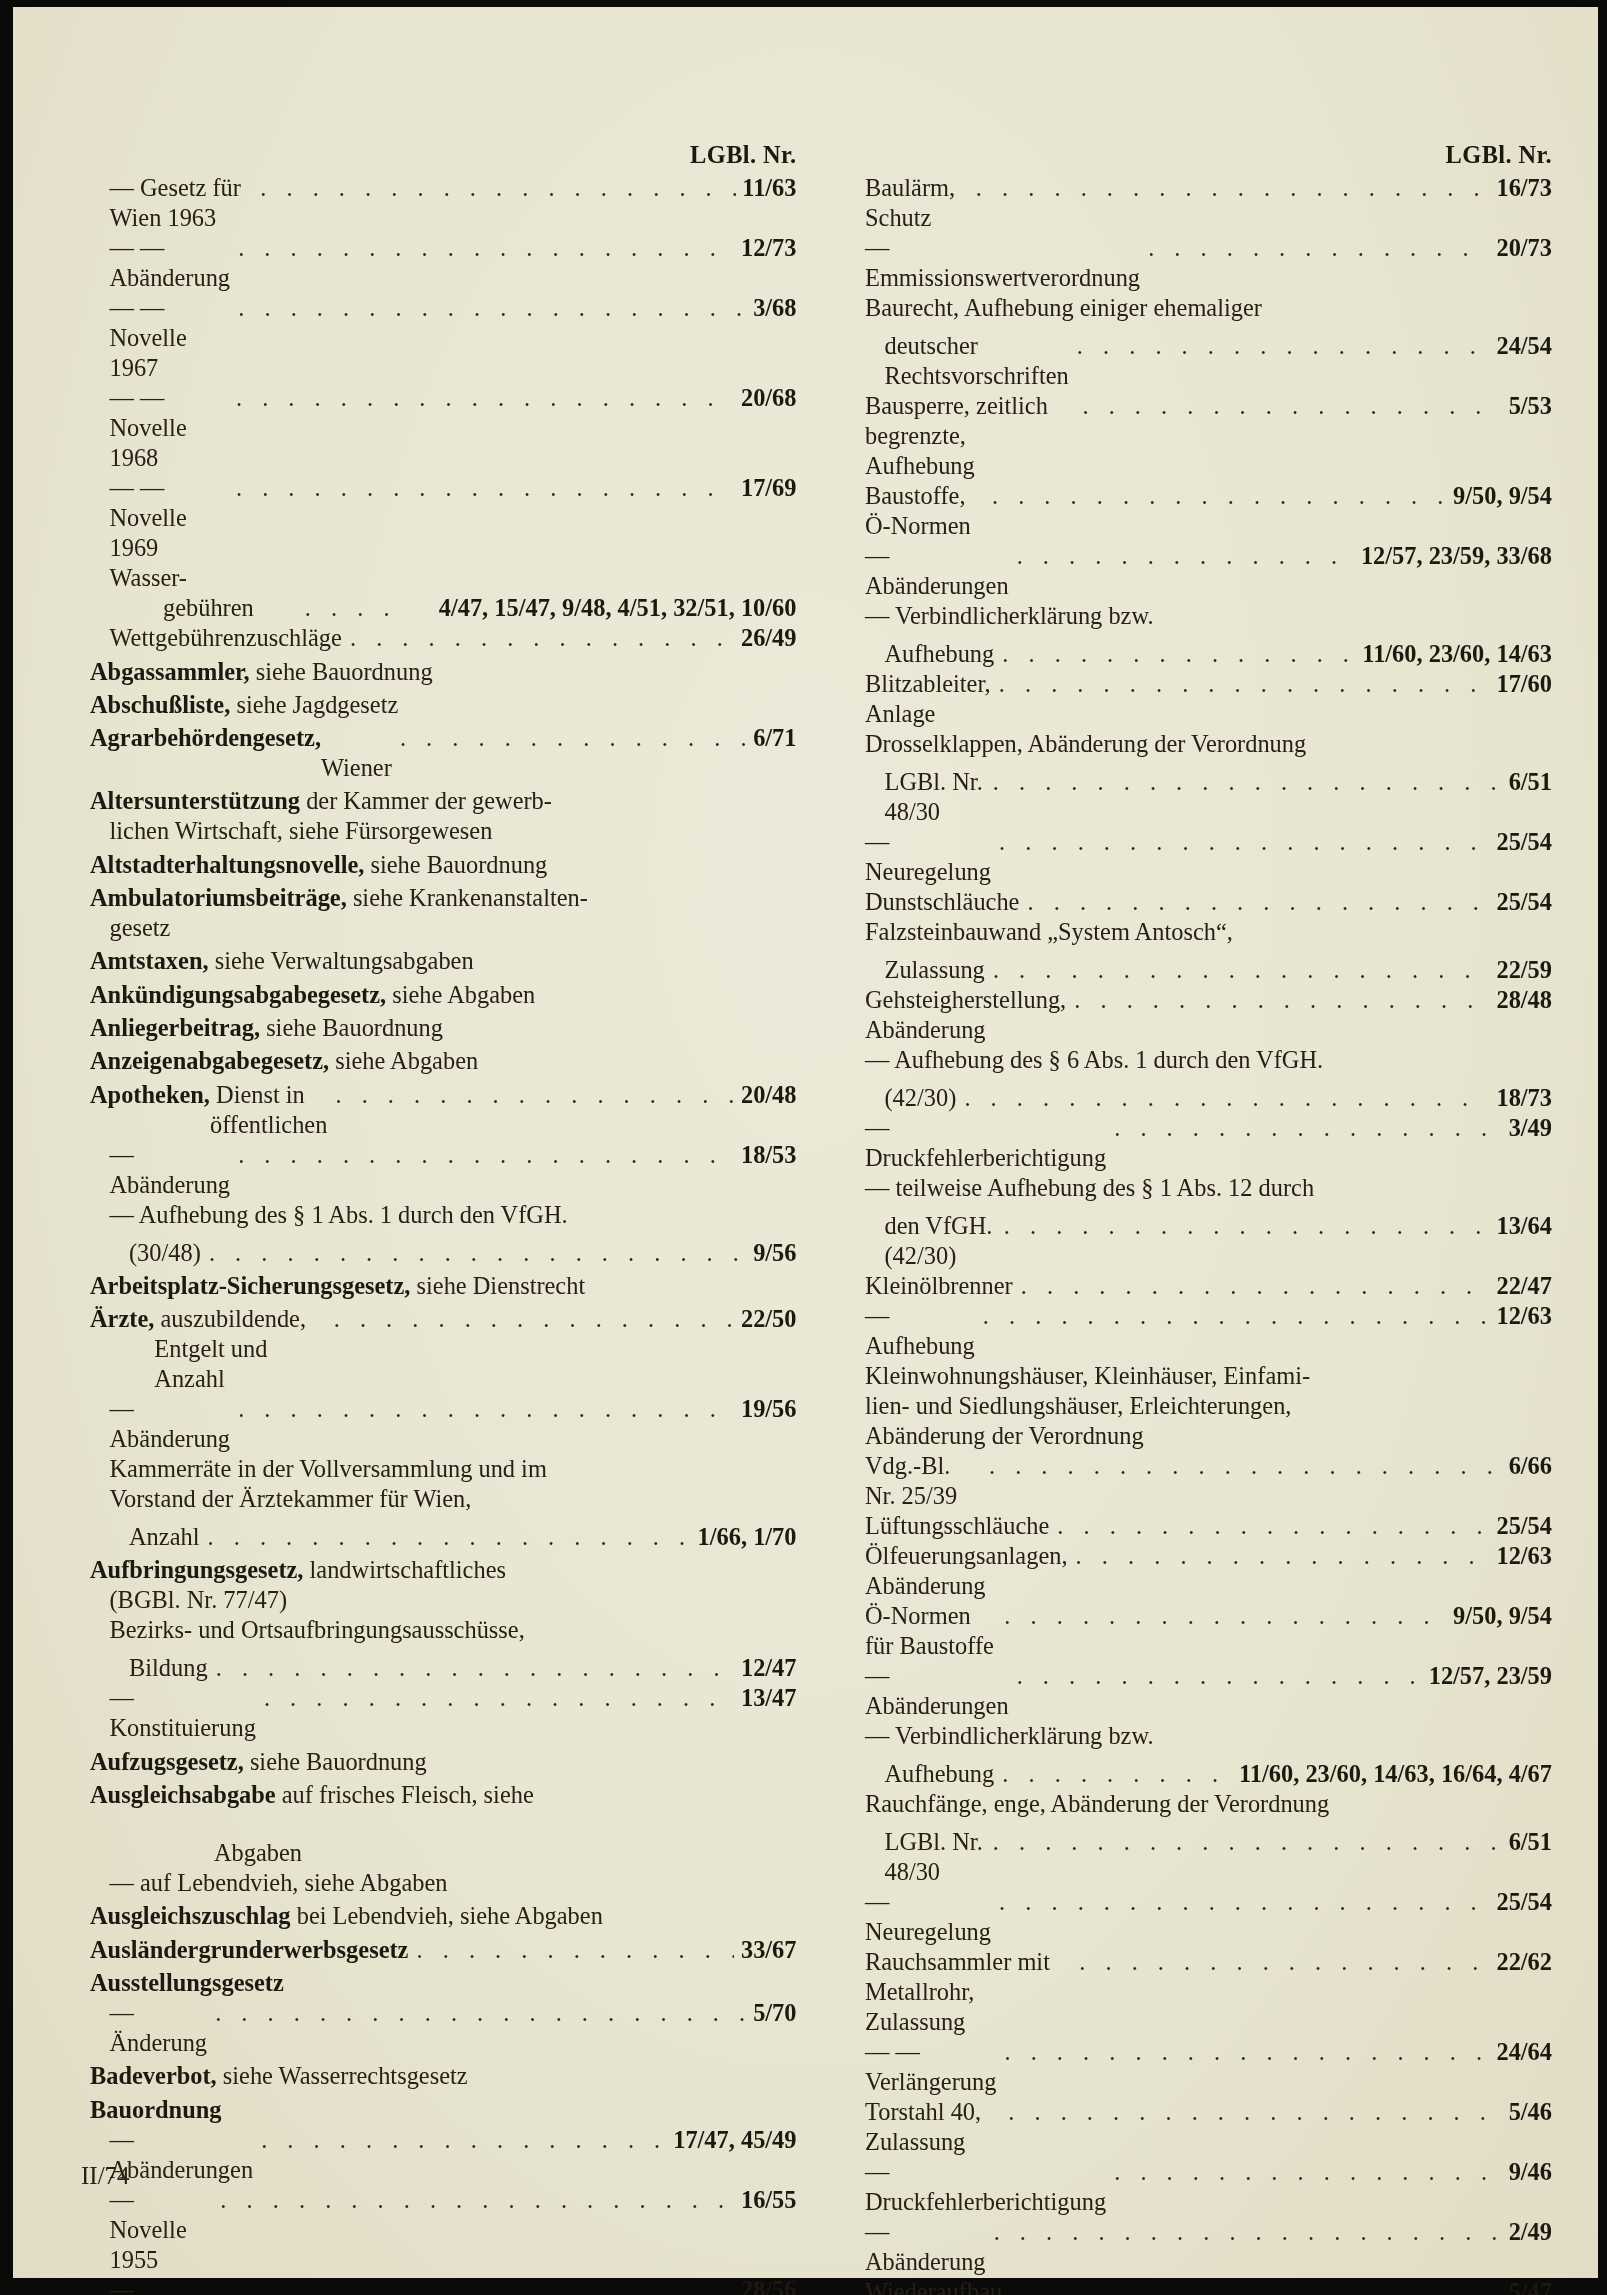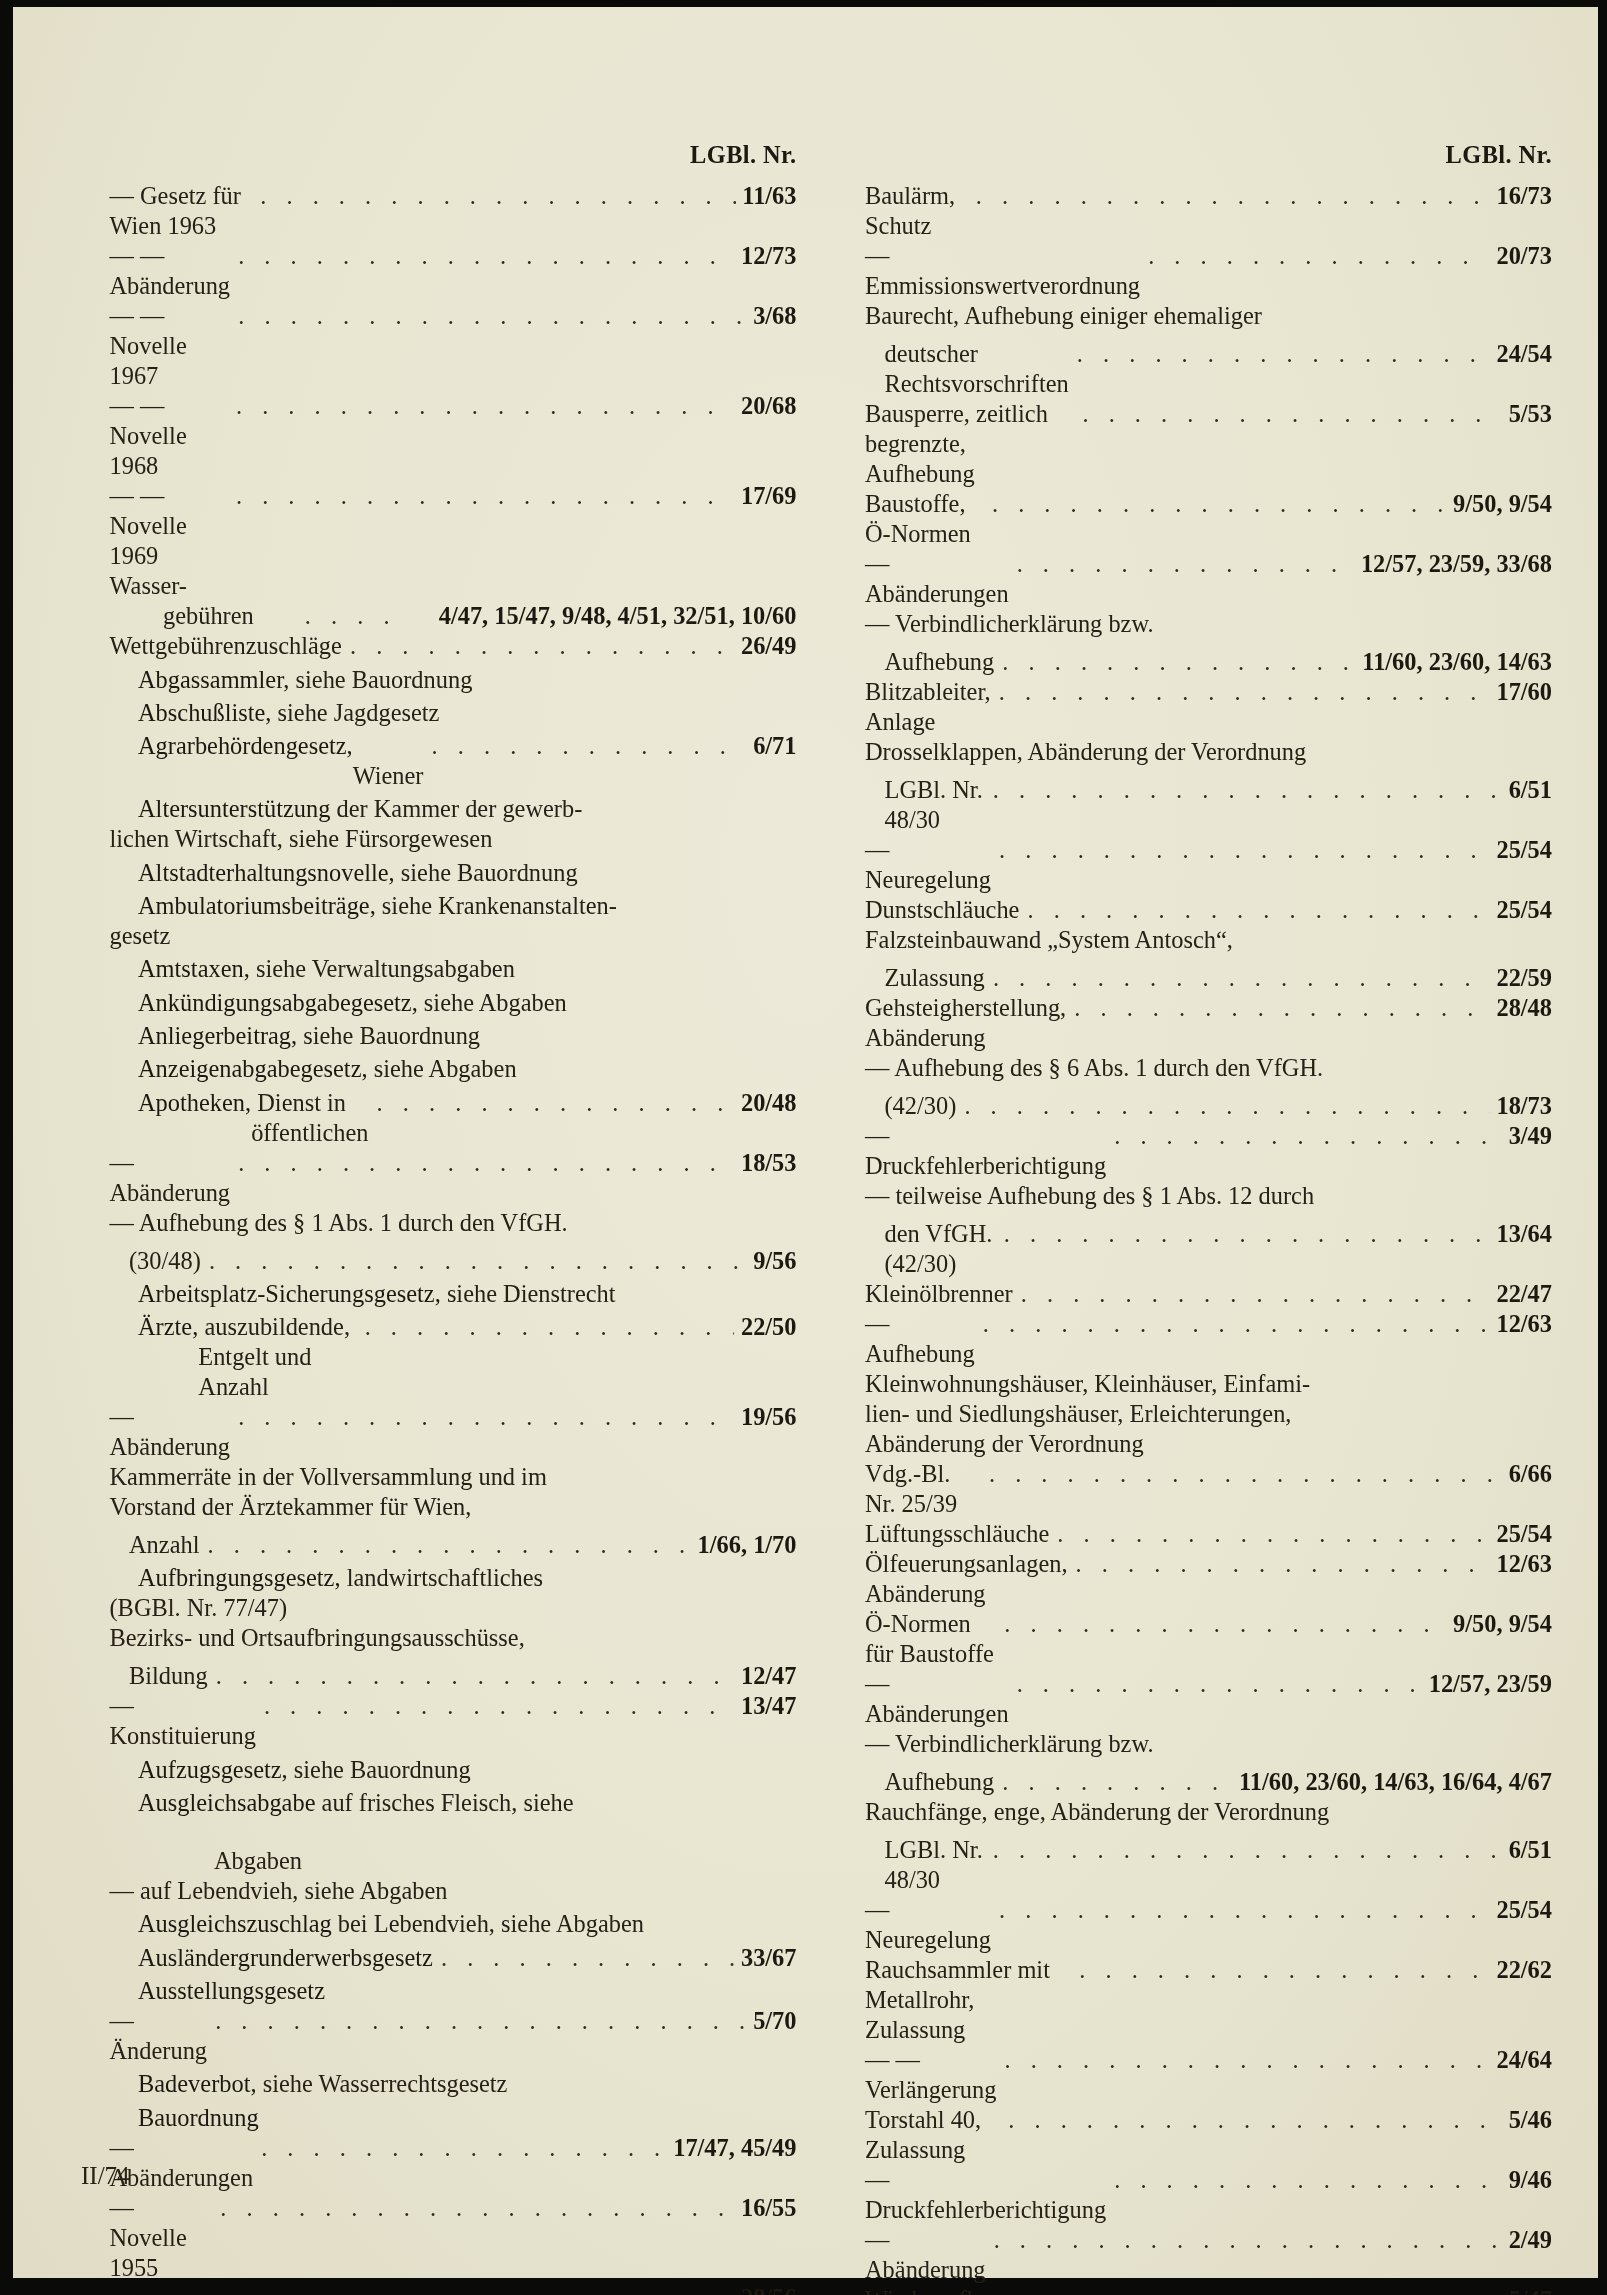--- a/index.html
+++ b/index.html
@@ -13,31 +13,31 @@
     background:radial-gradient(ellipse at 50% 38%,#ece9d8 0%,#e8e5d1 55%,#e0dcc5 100%);
     color:#262017;
   }
   .cols{
     position:absolute;left:77px;right:46px;top:133px;
     display:flex;gap:49px;
     font-size:24.4px;line-height:30px;
   }
   .col{flex:1;min-width:0;}
   .col-header{
-    text-align:right;font-weight:700;height:30px;margin-bottom:11px;
+    text-align:right;font-weight:700;height:30px;margin-bottom:3px;
     letter-spacing:0.4px;color:#1d1810;
   }
   .row{display:flex;align-items:baseline;min-height:30px;}
   .row.head{margin-top:3.3px;}
   .i1{padding-left:19.5px;}
   .i2{padding-left:39px;margin-top:8px;}
   .i3{padding-left:73px;gap:43px;}
   .i4{padding-left:124px;margin-top:28px;}
   .lbl{white-space:pre-wrap;}
-  .b{font-weight:400;color:#1d1810;margin-left:48px;}
+  .b{font-weight:700;color:#1d1810;}
   .dots{
     flex:1 1 auto;min-width:8.1px;overflow:hidden;white-space:nowrap;
     word-spacing:14px;color:#2c261b;
   }
   .dots.show::after{
     content:". . . . . . . . . . . . . . . . . . . . . . . . . . . . . . . .";
     padding-left:8.1px;
   }
   .num{font-weight:700;white-space:nowrap;margin-left:6.5px;color:#1d1810;}
   .footer{

